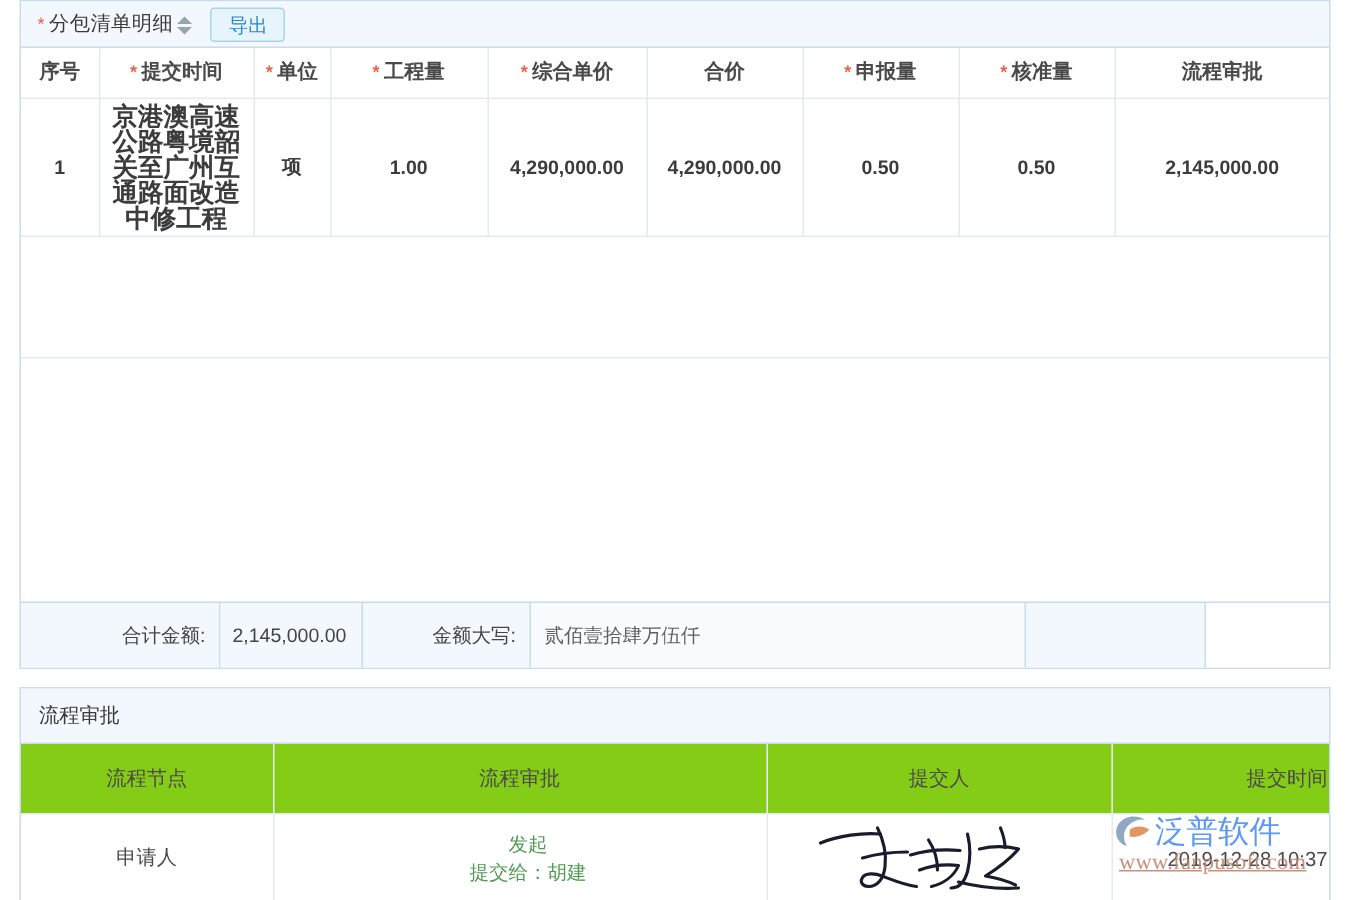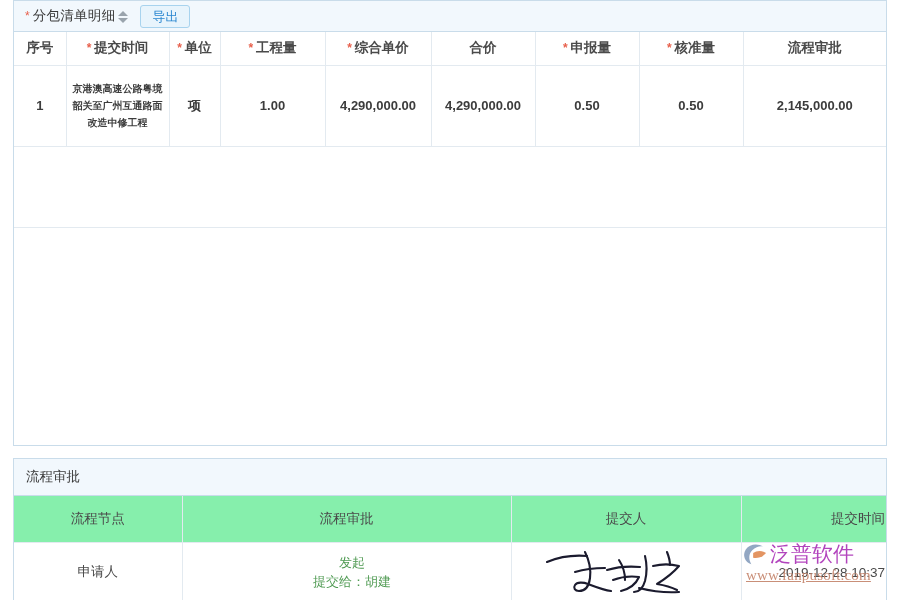--- a/index.html
+++ b/index.html
@@ -85,21 +85,21 @@
     background: #ffffff;
     text-align: center;
     color: #4a4a4a;
     font-size: 13.5px;
   }
   .grid tbody td { height: 81px; text-align: center; vertical-align: middle; padding: 3px 6px; }
   td.c-idx { color: #3c3c3c; }
   td.c-content {
     text-align: left;
     line-height: 17px;
-    font-size: 10px;
+    font-size: 17px;
     padding-left: 8px;
     padding-right: 4px;
     color: #3c3c3c;
   }
   td.c-unit { text-align: left; padding-left: 10px; }
   td.c-num { text-align: right; padding-right: 14px; }
   td.c-num-c { text-align: center; }
 
   .grid-blank { height: 248px; background: #ffffff; }
 
@@ -146,21 +146,21 @@
   .flow-grid { width: 100%; border-collapse: collapse; table-layout: fixed; }
   .flow-grid th, .flow-grid td {
     border-right: 1px solid #e3eaf0;
     border-bottom: 1px solid #e3eaf0;
     font-weight: normal;
     text-align: center;
     font-size: 13.5px;
     color: #4a4a4a;
   }
   .flow-grid th:last-child, .flow-grid td:last-child { border-right: none; text-align: right; }
-  .flow-grid thead th { height: 46px; background: #86efac; }
+  .flow-grid thead th { height: 46px; background: #84cc16; }
   .flow-grid tbody td { height: 60px; vertical-align: middle; position: relative; }
   .op-cell { text-align: left; padding-left: 12px; color: #4f9a52; line-height: 19px; }
   .op-line { color: #4f9a52; font-size: 13px; }
   .time-cell { color: #2f2f2f; font-size: 13px; }
 
   .sig-wrap { display: flex; align-items: center; justify-content: center; height: 100%; }
   .sig-svg { display: block; }
 
   
   .watermark {
@@ -168,21 +168,21 @@
     left: 742px;
     top: 540px;
     width: 152px;
     height: 48px;
     pointer-events: none;
   }
   .wm-top { display: flex; align-items: center; height: 28px; }
   .wm-logo { width: 26px; height: 24px; margin-right: 2px; flex: 0 0 auto; }
   .wm-text {
     font-size: 21px;
-    color: #a21caf;
+    color: #3b82f6;
     opacity: .82;
     letter-spacing: 0px;
     font-family: "DejaVu Sans", sans-serif;
     white-space: nowrap;
   }
   .wm-url {
     font-size: 15px;
     color: #c4836a;
     opacity: .9;
     letter-spacing: .2px;
@@ -264,20 +264,28 @@
           <td class="c-num-c">0.50</td>
           <td class="c-num-c">0.50</td>
           <td class="c-num">2,145,000.00</td>
         </tr>
         <tr>
           <td class="grid-blank" colspan="9"></td>
         </tr>
       </tbody>
     </table>
 
+    <div class="sum-row">
+      <div class="sum-cell sum-label" style="width:133px">合计金额:</div>
+      <div class="sum-cell sum-value" style="width:95px">2,145,000.00</div>
+      <div class="sum-cell sum-label" style="width:112px">金额大写:</div>
+      <div class="sum-cell sum-input" style="width:330px">贰佰壹拾肆万伍仟</div>
+      <div class="sum-cell empty-blue" style="width:120px"></div>
+      <div class="sum-cell empty-white" style="flex:1"></div>
+    </div>
   </div>
 
   <div class="panel" id="panel-flow">
     <div class="flow-head">
       <span class="flow-title">流程审批</span>
     </div>
 
     <table class="flow-grid">
       <colgroup>
         <col style="width:168px">

